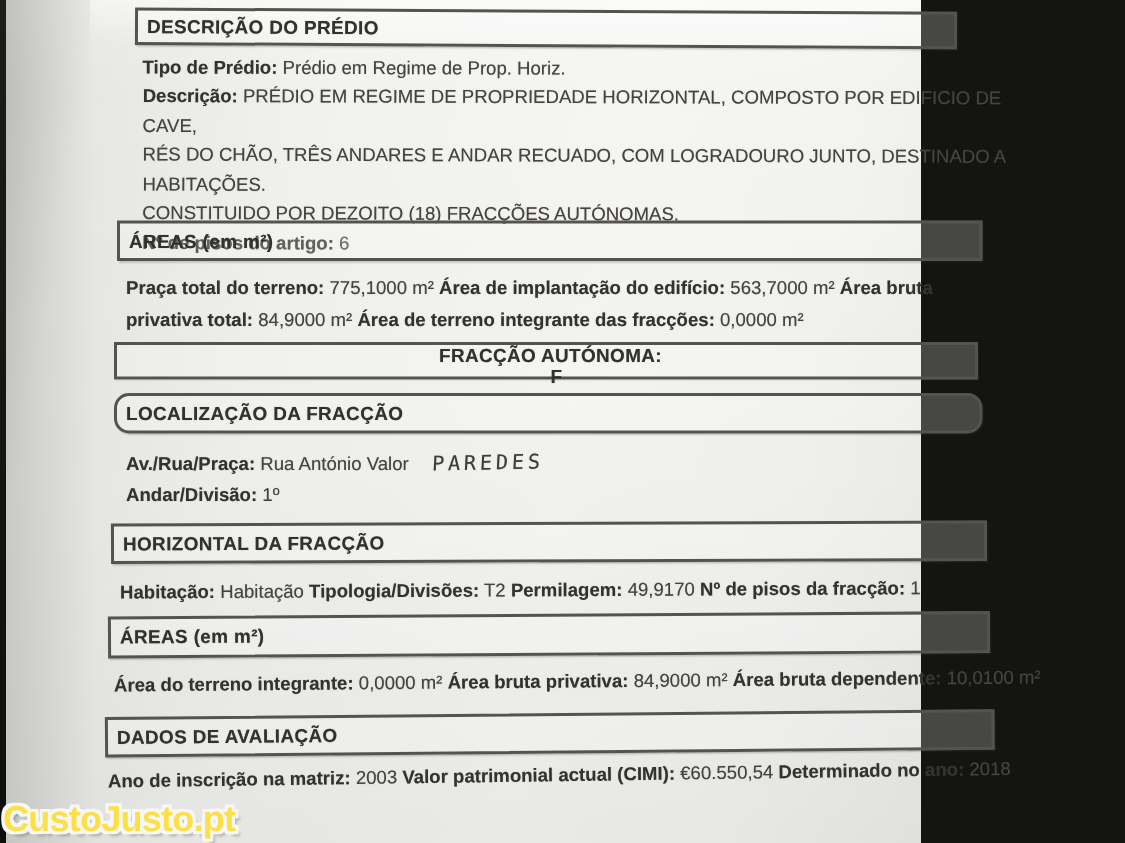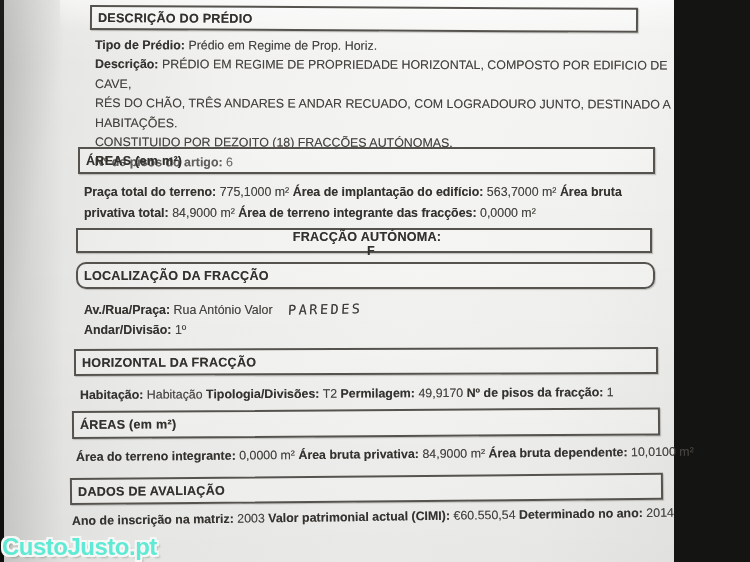--- a/index.html
+++ b/index.html
@@ -1,21 +1,21 @@
 <!DOCTYPE html>
 <html><head>
 <meta charset="utf-8">
 <style>
   html,body{margin:0;padding:0;}
   body{
     width:750px;height:562px;overflow:hidden;
     background:#141412;
     font-family:"Liberation Sans", sans-serif;
   }
-  .photo{position:relative;width:674px;height:562px;}
+  .photo{position:relative;width:598px;height:562px;padding-left:16px;}
   .paper{
     position:absolute;left:4px;top:0;right:0;bottom:0;
     background:
       linear-gradient(180deg, rgba(255,255,255,0.20) 0%, rgba(255,255,255,0) 12%, rgba(0,0,0,0.02) 60%, rgba(0,0,0,0.05) 100%),
       linear-gradient(100deg, #cfcfcd 0%, #e6e6e4 9%, #f1f1ef 30%, #f5f5f3 60%, #f3f3f1 82%, #ececea 100%);
   }
   .left-edge{position:absolute;left:0;top:0;width:4px;height:562px;background:linear-gradient(180deg,#1c1c1a,#0e0e0c);}
   .fold{
     position:absolute;left:4px;top:0;width:70px;height:562px;
     background:linear-gradient(90deg, rgba(90,90,88,0.18), rgba(90,90,88,0) 85%);
@@ -42,21 +42,21 @@
   .hand{
     display:inline-block;
     font-family:"DejaVu Sans Mono", monospace;
     font-size:13.5px;letter-spacing:2.5px;color:#3f3d3a;
     margin-left:12px;transform:skewX(-4deg) rotate(-1deg);
   }
   .hval{margin-left:8px;}
   .watermark{
     position:absolute;left:2px;top:533px;
     font-size:24px;font-weight:bold;letter-spacing:-0.5px;
-    color:#5eead4;
+    color:#fde047;
     text-shadow:
       -2px -2px 0 #f7f7f5, 2px -2px 0 #f7f7f5,
       -2px  2px 0 #f7f7f5, 2px  2px 0 #f7f7f5,
        0   -2px 0 #f7f7f5, 0    2px 0 #f7f7f5,
       -2px  0   0 #f7f7f5, 2px  0   0 #f7f7f5,
        3px  3px 2px rgba(80,80,78,0.35);
     text-align: right;
   }
 </style>
 </head>
@@ -156,17 +156,17 @@
   <div class="sec hbox" style="left:70px;top:478px;width:593px;height:27px;transform:rotate(-0.5deg);">
     <span>DADOS DE AVALIAÇÃO</span>
   </div>
 
   <div class="sec txt" style="left:72px;top:512px;width:660px;transform:rotate(-0.8deg);">
     <span class="lbl">Ano de inscrição na matriz:</span>
     <span>2003</span>
     <span class="lbl">Valor patrimonial actual (CIMI):</span>
     <span>€60.550,54</span>
     <span class="lbl">Determinado no ano:</span>
-    <span>2014</span>
+    <span>2018</span>
   </div>
 
   <div class="watermark">CustoJusto.pt</div>
 </div>
 
 </body></html>

